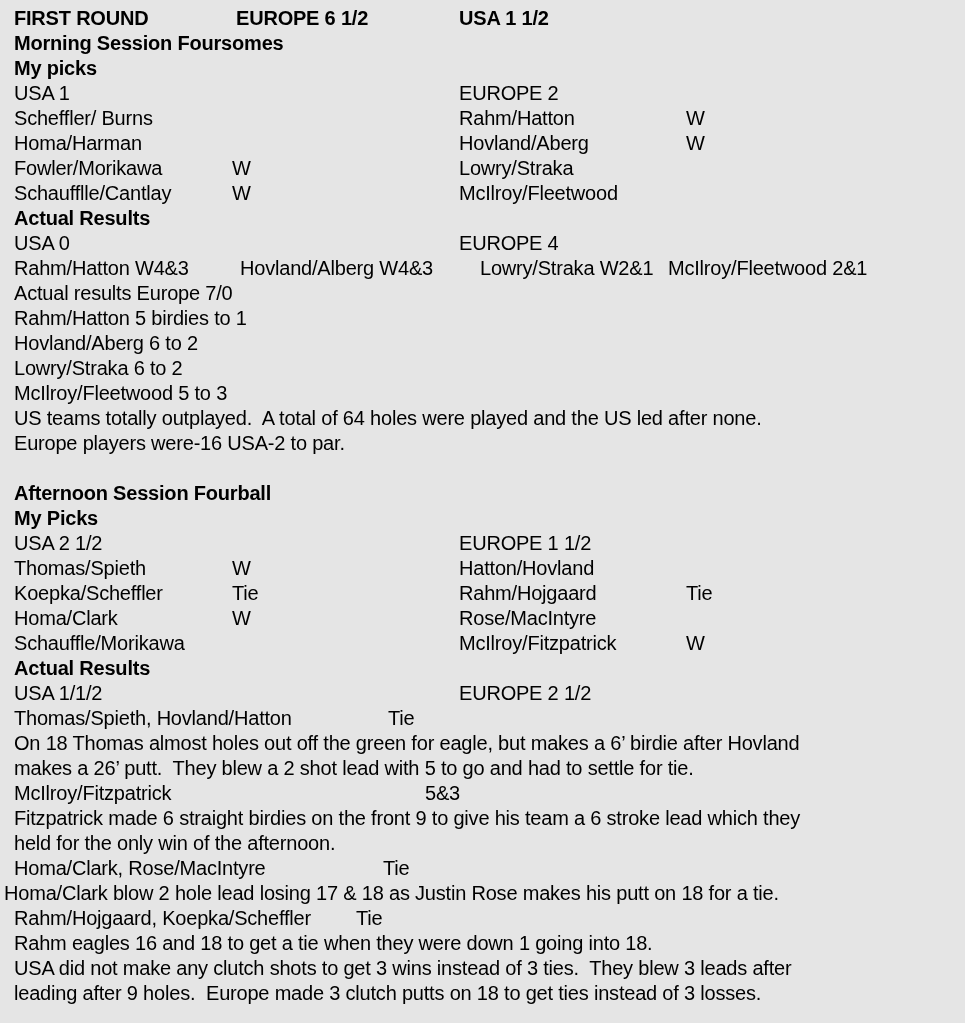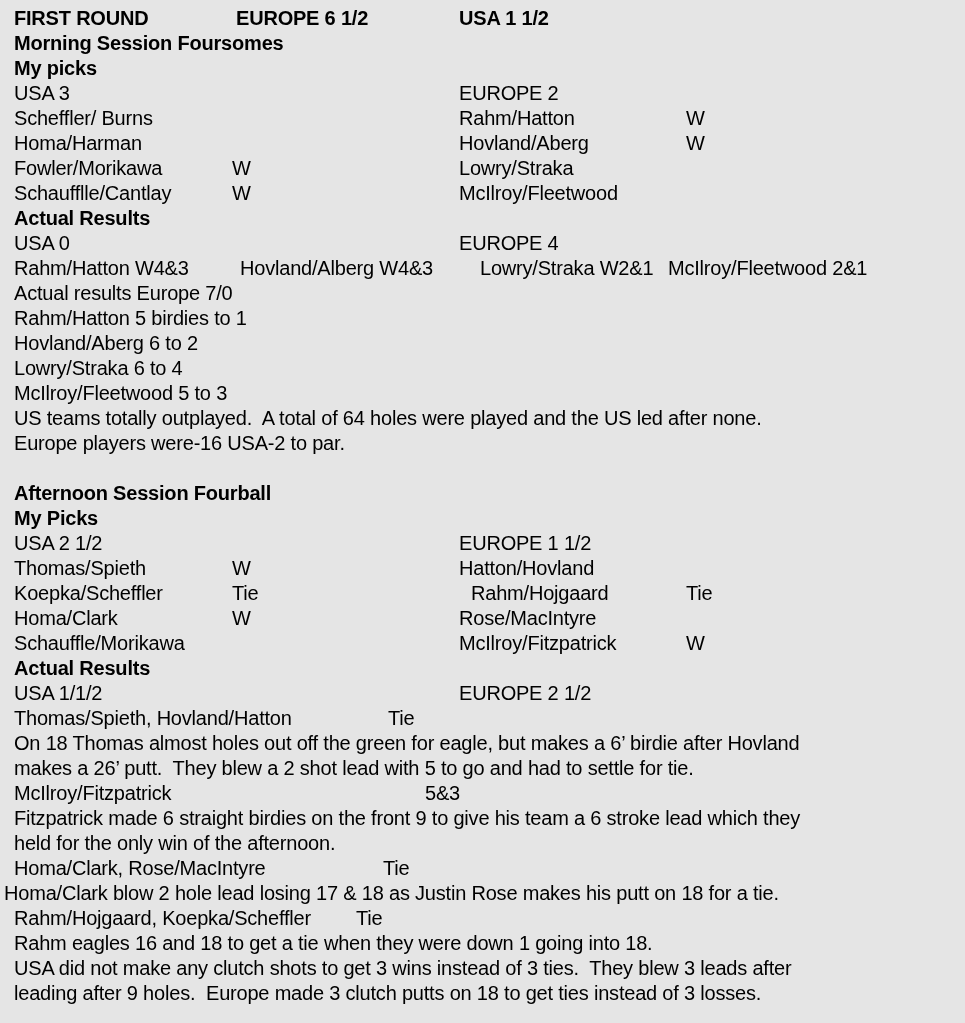--- a/index.html
+++ b/index.html
@@ -43,21 +43,21 @@
       <span class="seg" style="left: 236px;">EUROPE 6 1/2</span>
       <span class="seg" style="left: 459px;">USA 1 1/2</span>
     </div>
     <div class="line bold">
       <span class="seg" style="left: 14px;">Morning Session Foursomes</span>
     </div>
     <div class="line bold">
       <span class="seg" style="left: 14px;">My picks</span>
     </div>
     <div class="line">
-      <span class="seg" style="left: 14px;">USA 3</span>
+      <span class="seg" style="left: 14px;">USA 1</span>
       <span class="seg" style="left: 459px;">EUROPE 2</span>
     </div>
     <div class="line">
       <span class="seg" style="left: 14px;">Scheffler/ Burns</span>
       <span class="seg" style="left: 459px;">Rahm/Hatton</span>
       <span class="seg" style="left: 686px;">W</span>
     </div>
     <div class="line">
       <span class="seg" style="left: 14px;">Homa/Harman</span>
       <span class="seg" style="left: 459px;">Hovland/Aberg</span>
@@ -89,21 +89,21 @@
     <div class="line">
       <span class="seg" style="left: 14px;">Actual results Europe 7/0</span>
     </div>
     <div class="line">
       <span class="seg" style="left: 14px;">Rahm/Hatton 5 birdies to 1</span>
     </div>
     <div class="line">
       <span class="seg" style="left: 14px;">Hovland/Aberg 6 to 2</span>
     </div>
     <div class="line">
-      <span class="seg" style="left: 14px;">Lowry/Straka 6 to 4</span>
+      <span class="seg" style="left: 14px;">Lowry/Straka 6 to 2</span>
     </div>
     <div class="line">
       <span class="seg" style="left: 14px;">McIlroy/Fleetwood 5 to 3</span>
     </div>
     <div class="line">
       <span class="seg" style="left: 14px;">US teams totally outplayed.  A total of 64 holes were played and the US led after none.</span>
     </div>
     <div class="line">
       <span class="seg" style="left: 14px;">Europe players were-16 USA-2 to par.</span>
     </div>
@@ -119,21 +119,21 @@
       <span class="seg" style="left: 459px;">EUROPE 1 1/2</span>
     </div>
     <div class="line">
       <span class="seg" style="left: 14px;">Thomas/Spieth</span>
       <span class="seg" style="left: 232px;">W</span>
       <span class="seg" style="left: 459px;">Hatton/Hovland</span>
     </div>
     <div class="line">
       <span class="seg" style="left: 14px;">Koepka/Scheffler</span>
       <span class="seg" style="left: 232px;">Tie</span>
-      <span class="seg" style="left: 459px; margin-left: 12px;">Rahm/Hojgaard</span>
+      <span class="seg" style="left: 459px;">Rahm/Hojgaard</span>
       <span class="seg" style="left: 686px;">Tie</span>
     </div>
     <div class="line">
       <span class="seg" style="left: 14px;">Homa/Clark</span>
       <span class="seg" style="left: 232px;">W</span>
       <span class="seg" style="left: 459px;">Rose/MacIntyre</span>
     </div>
     <div class="line">
       <span class="seg" style="left: 14px;">Schauffle/Morikawa</span>
       <span class="seg" style="left: 459px;">McIlroy/Fitzpatrick</span>

